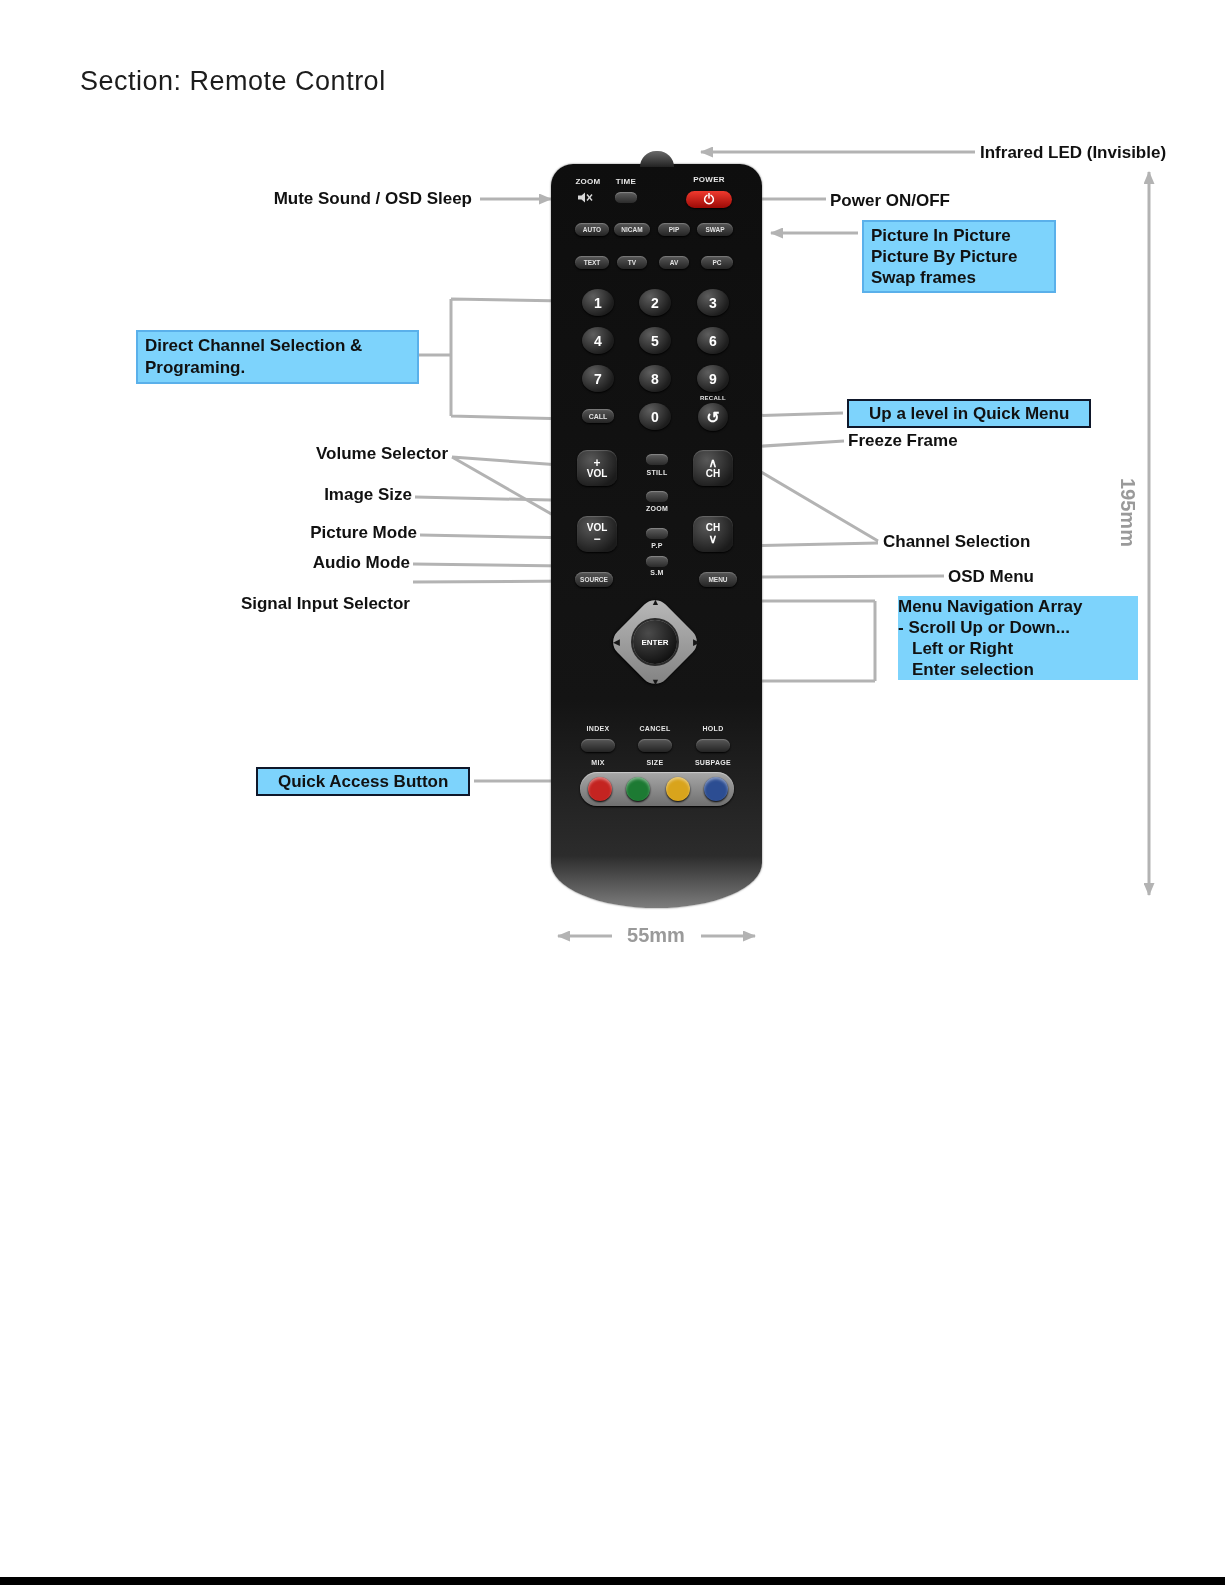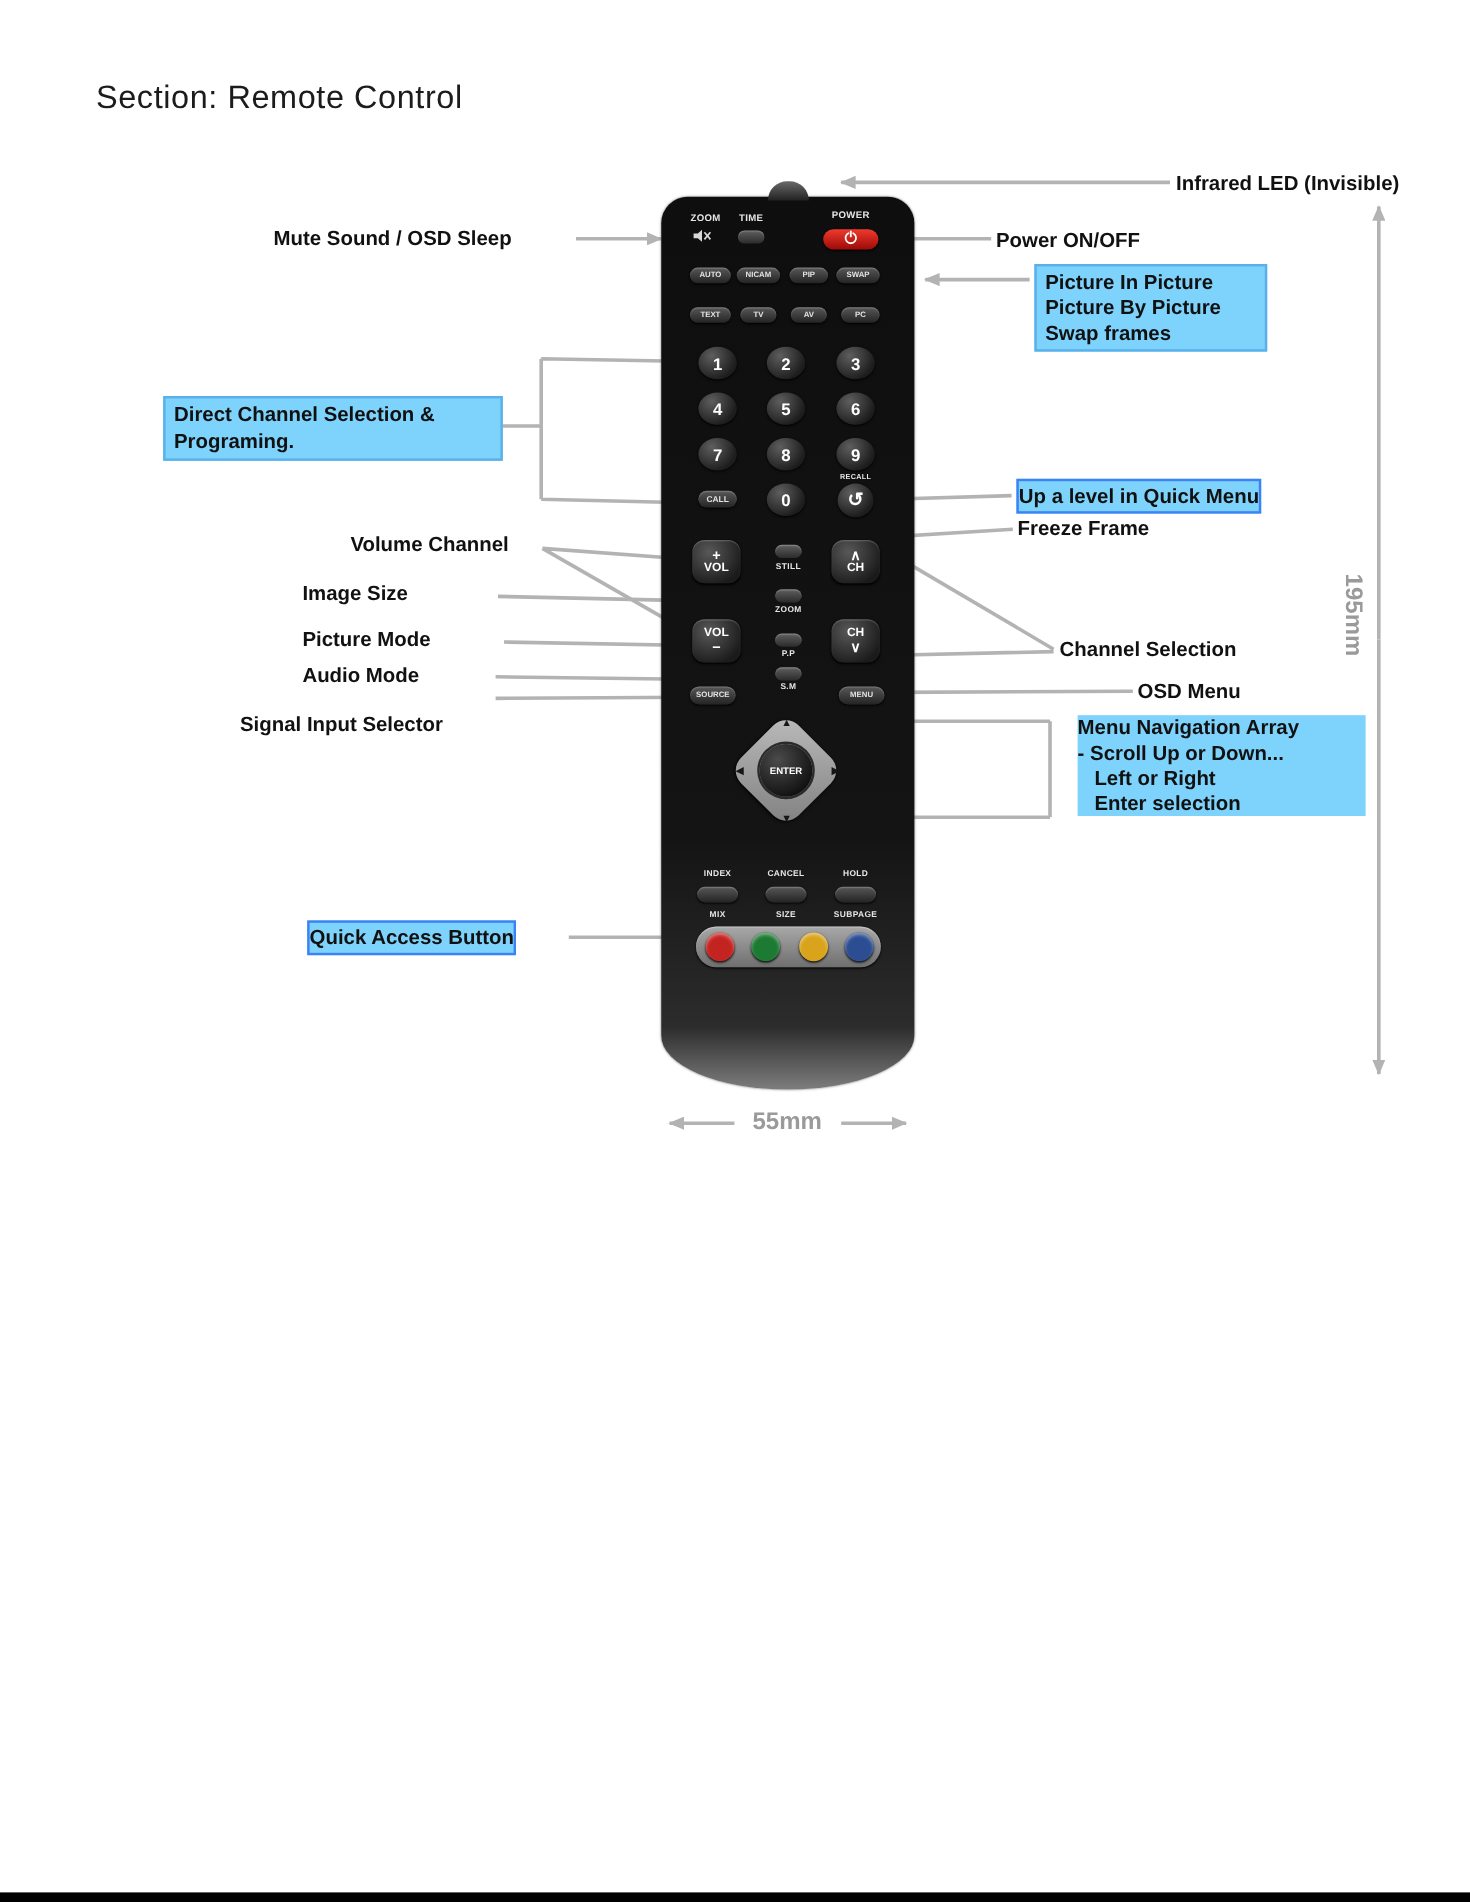--- a/index.html
+++ b/index.html
@@ -3,24 +3,24 @@
 <meta charset="utf-8">
 <style>
   html,body{margin:0;padding:0;}
   body{
     width:1225px;height:1585px;position:relative;background:#ffffff;
     font-family:"Liberation Sans", sans-serif;overflow:hidden;
   }
   .abs{position:absolute;}
   .page-title{position:absolute;left:80px;top:66px;font-size:27px;color:#1c1c1c;letter-spacing:.5px;}
   .callout{position:absolute;font-weight:bold;font-size:17px;color:#111;white-space:nowrap;}
-  .callout.right-align{}
+  .callout.right-align{text-align:right;}
   .txtbox{position:absolute;font-weight:bold;font-size:17px;color:#111;background:#7dd3fc;line-height:21px;}
   .blue-box{border:2px solid #5ab0ea;padding:3px 7px;}
-  .red-box{border:2px solid #3b82f6;padding:2px 0;}
+  .red-box{border:2px solid #0f172a;padding:2px 20px;}
   .dim-label{position:absolute;color:#9a9a9a;font-weight:bold;font-size:20px;}
   .vert{writing-mode:vertical-rl;}
 
   
   #remote{
     position:absolute;left:551px;top:164px;width:211px;height:744px;
     background:linear-gradient(180deg,#0e0e0e 0%,#141414 72%,#2c2c2c 93%,#7d7d7d 100%);
     border-radius:22px 22px 105px 105px / 22px 22px 45px 45px;
     box-shadow:0 0 2px #666;
   }
@@ -260,21 +260,21 @@
 </div>
 
 <div class="txtbox blue-box" style="left:136px;top:330px;width:265px;line-height:22px;">
   <div>Direct Channel Selection &amp;</div>
   <div>Programing.</div>
 </div>
 
 <div class="txtbox red-box" style="left:847px;top:399px;white-space:nowrap;">Up a level in Quick Menu</div>
 <div class="callout" style="left:848px;top:431px;">Freeze Frame</div>
 
-<div class="callout right-align" style="left:292px;top:444px;width:156px;">Volume Channel</div>
+<div class="callout right-align" style="left:292px;top:444px;width:156px;">Volume Selector</div>
 <div class="callout right-align" style="left:252px;top:485px;width:160px;">Image Size</div>
 <div class="callout right-align" style="left:252px;top:523px;width:165px;">Picture Mode</div>
 <div class="callout right-align" style="left:252px;top:553px;width:158px;">Audio Mode</div>
 <div class="callout right-align" style="left:200px;top:594px;width:210px;">Signal Input Selector</div>
 
 <div class="callout" style="left:883px;top:532px;">Channel Selection</div>
 <div class="callout" style="left:948px;top:567px;">OSD Menu</div>
 
 <div class="txtbox" style="left:898px;top:596px;width:240px;">
   <div>Menu Navigation Array</div>

